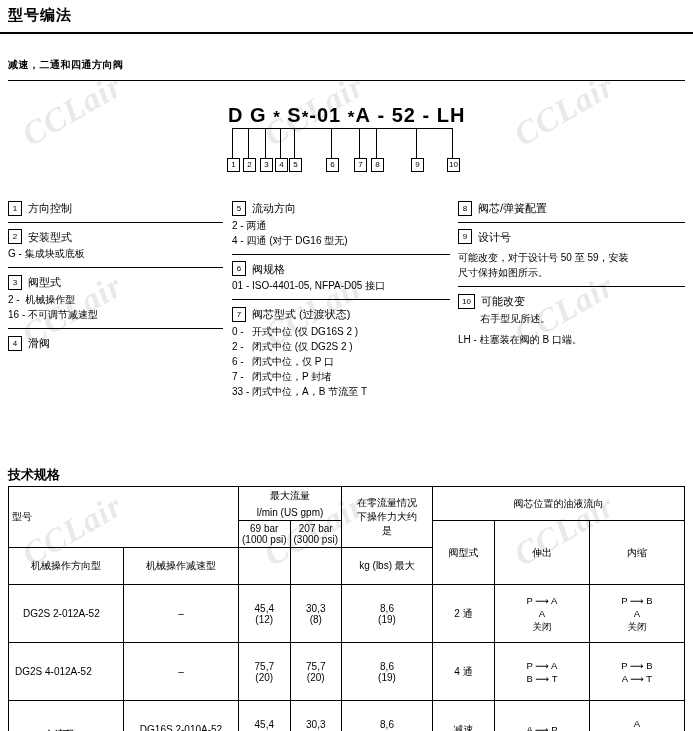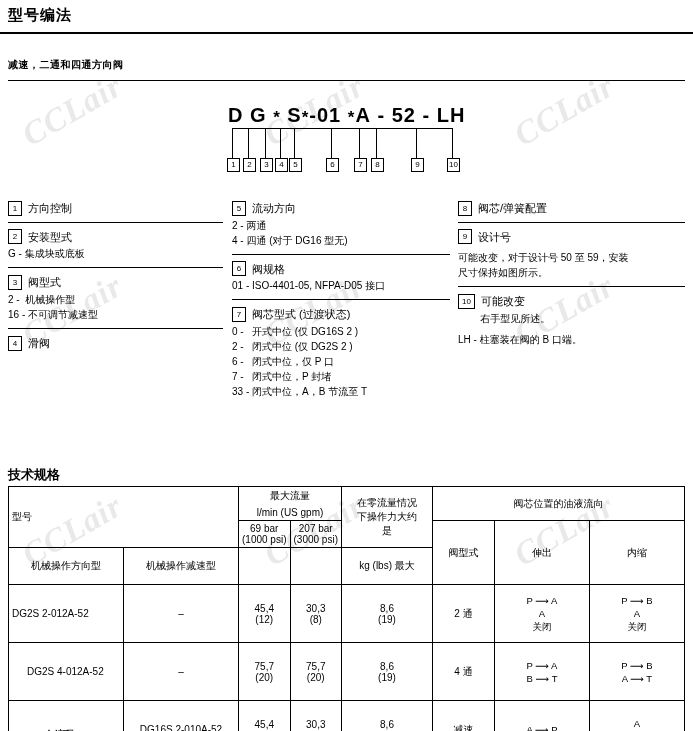--- a/index.html
+++ b/index.html
@@ -252,21 +252,21 @@
       </tr>
       <tr>
         <td style="width:108px;height:32px;">机械操作方向型</td>
         <td style="width:108px;">机械操作减速型</td>
         <td>&nbsp;</td>
         <td>&nbsp;</td>
         <td>kg (lbs) 最大</td>
       </tr>
 
       <tr class="tall">
-        <td style="text-align:left;padding-left:3px;">DG2S 2-012A-52</td>
+        <td style="text-align:left;padding-left:14px;">DG2S 2-012A-52</td>
         <td>–</td>
         <td>
           <div>45,4</div>
           <div>(12)</div>
         </td>
         <td>
           <div>30,3</div>
           <div>(8)</div>
         </td>
         <td>
@@ -280,21 +280,21 @@
           <div>关闭</div>
         </td>
         <td class="arrowcell">
           <div>P  ⟶  B</div>
           <div>A</div>
           <div>关闭</div>
         </td>
       </tr>
 
       <tr class="tall">
-        <td style="text-align:left;padding-left:18px;">DG2S 4-012A-52</td>
+        <td style="text-align:left;padding-left:6px;">DG2S 4-012A-52</td>
         <td>–</td>
         <td>
           <div>75,7</div>
           <div>(20)</div>
         </td>
         <td>
           <div>75,7</div>
           <div>(20)</div>
         </td>
         <td>

